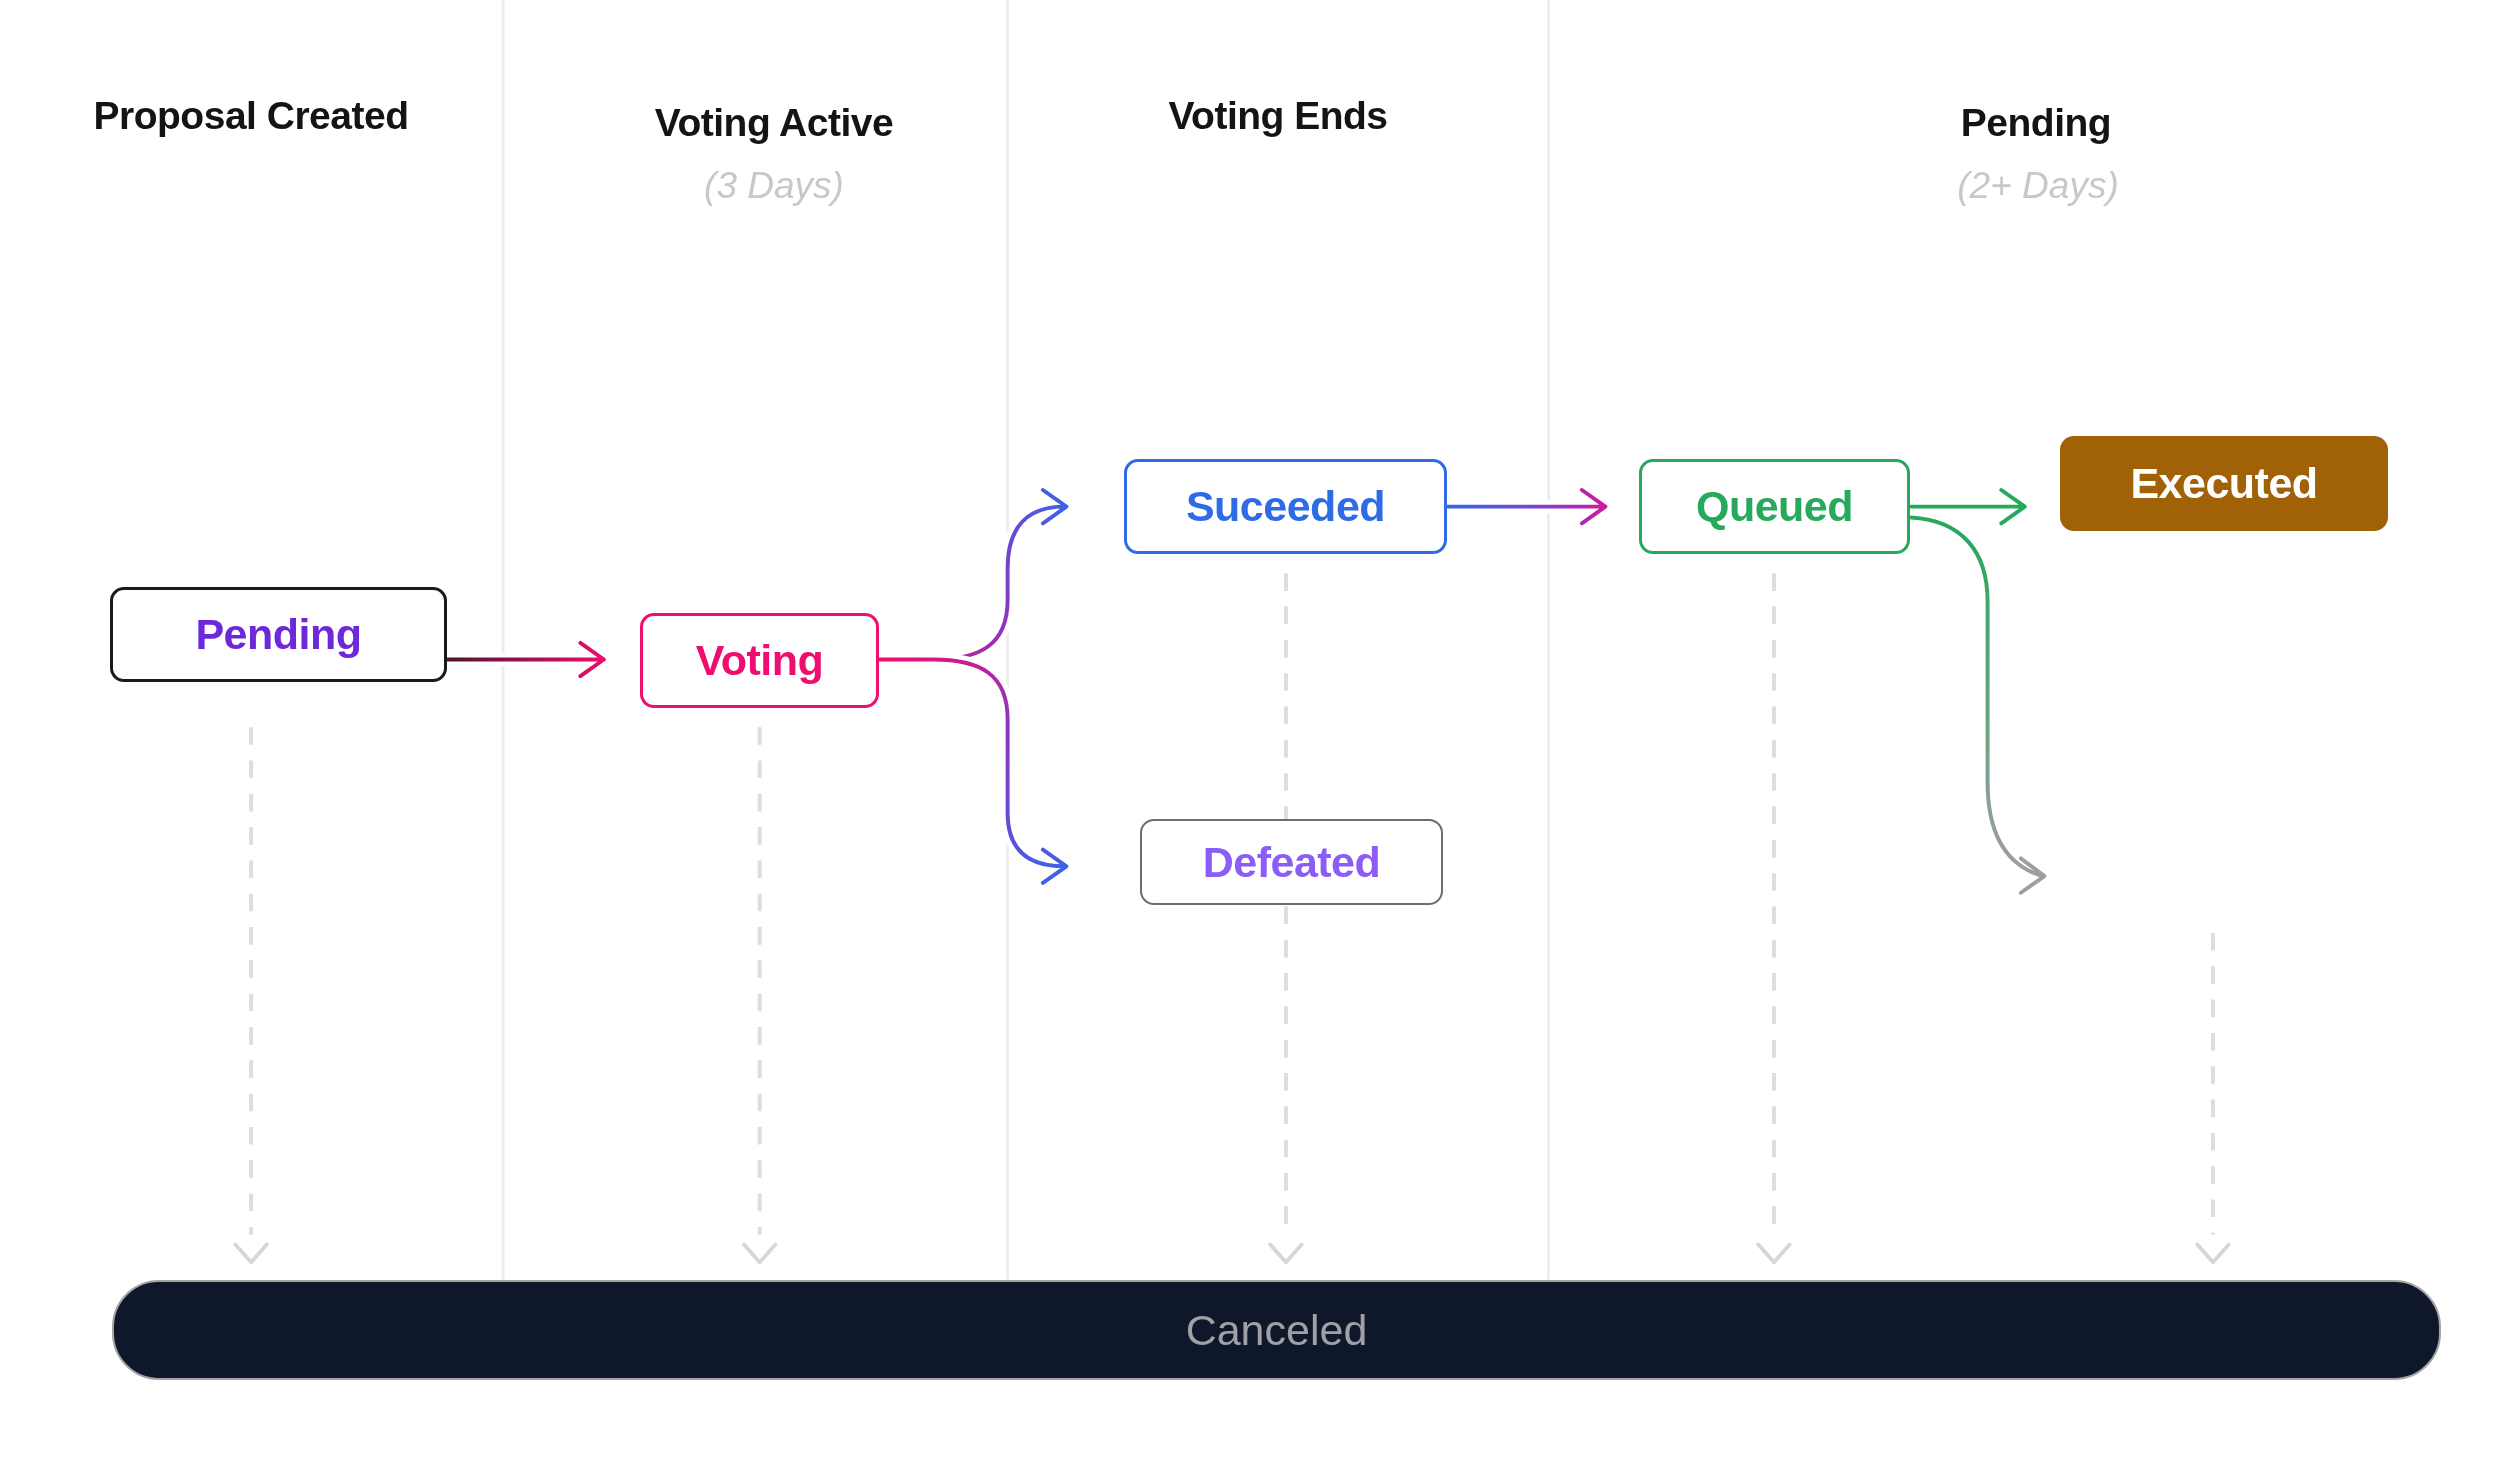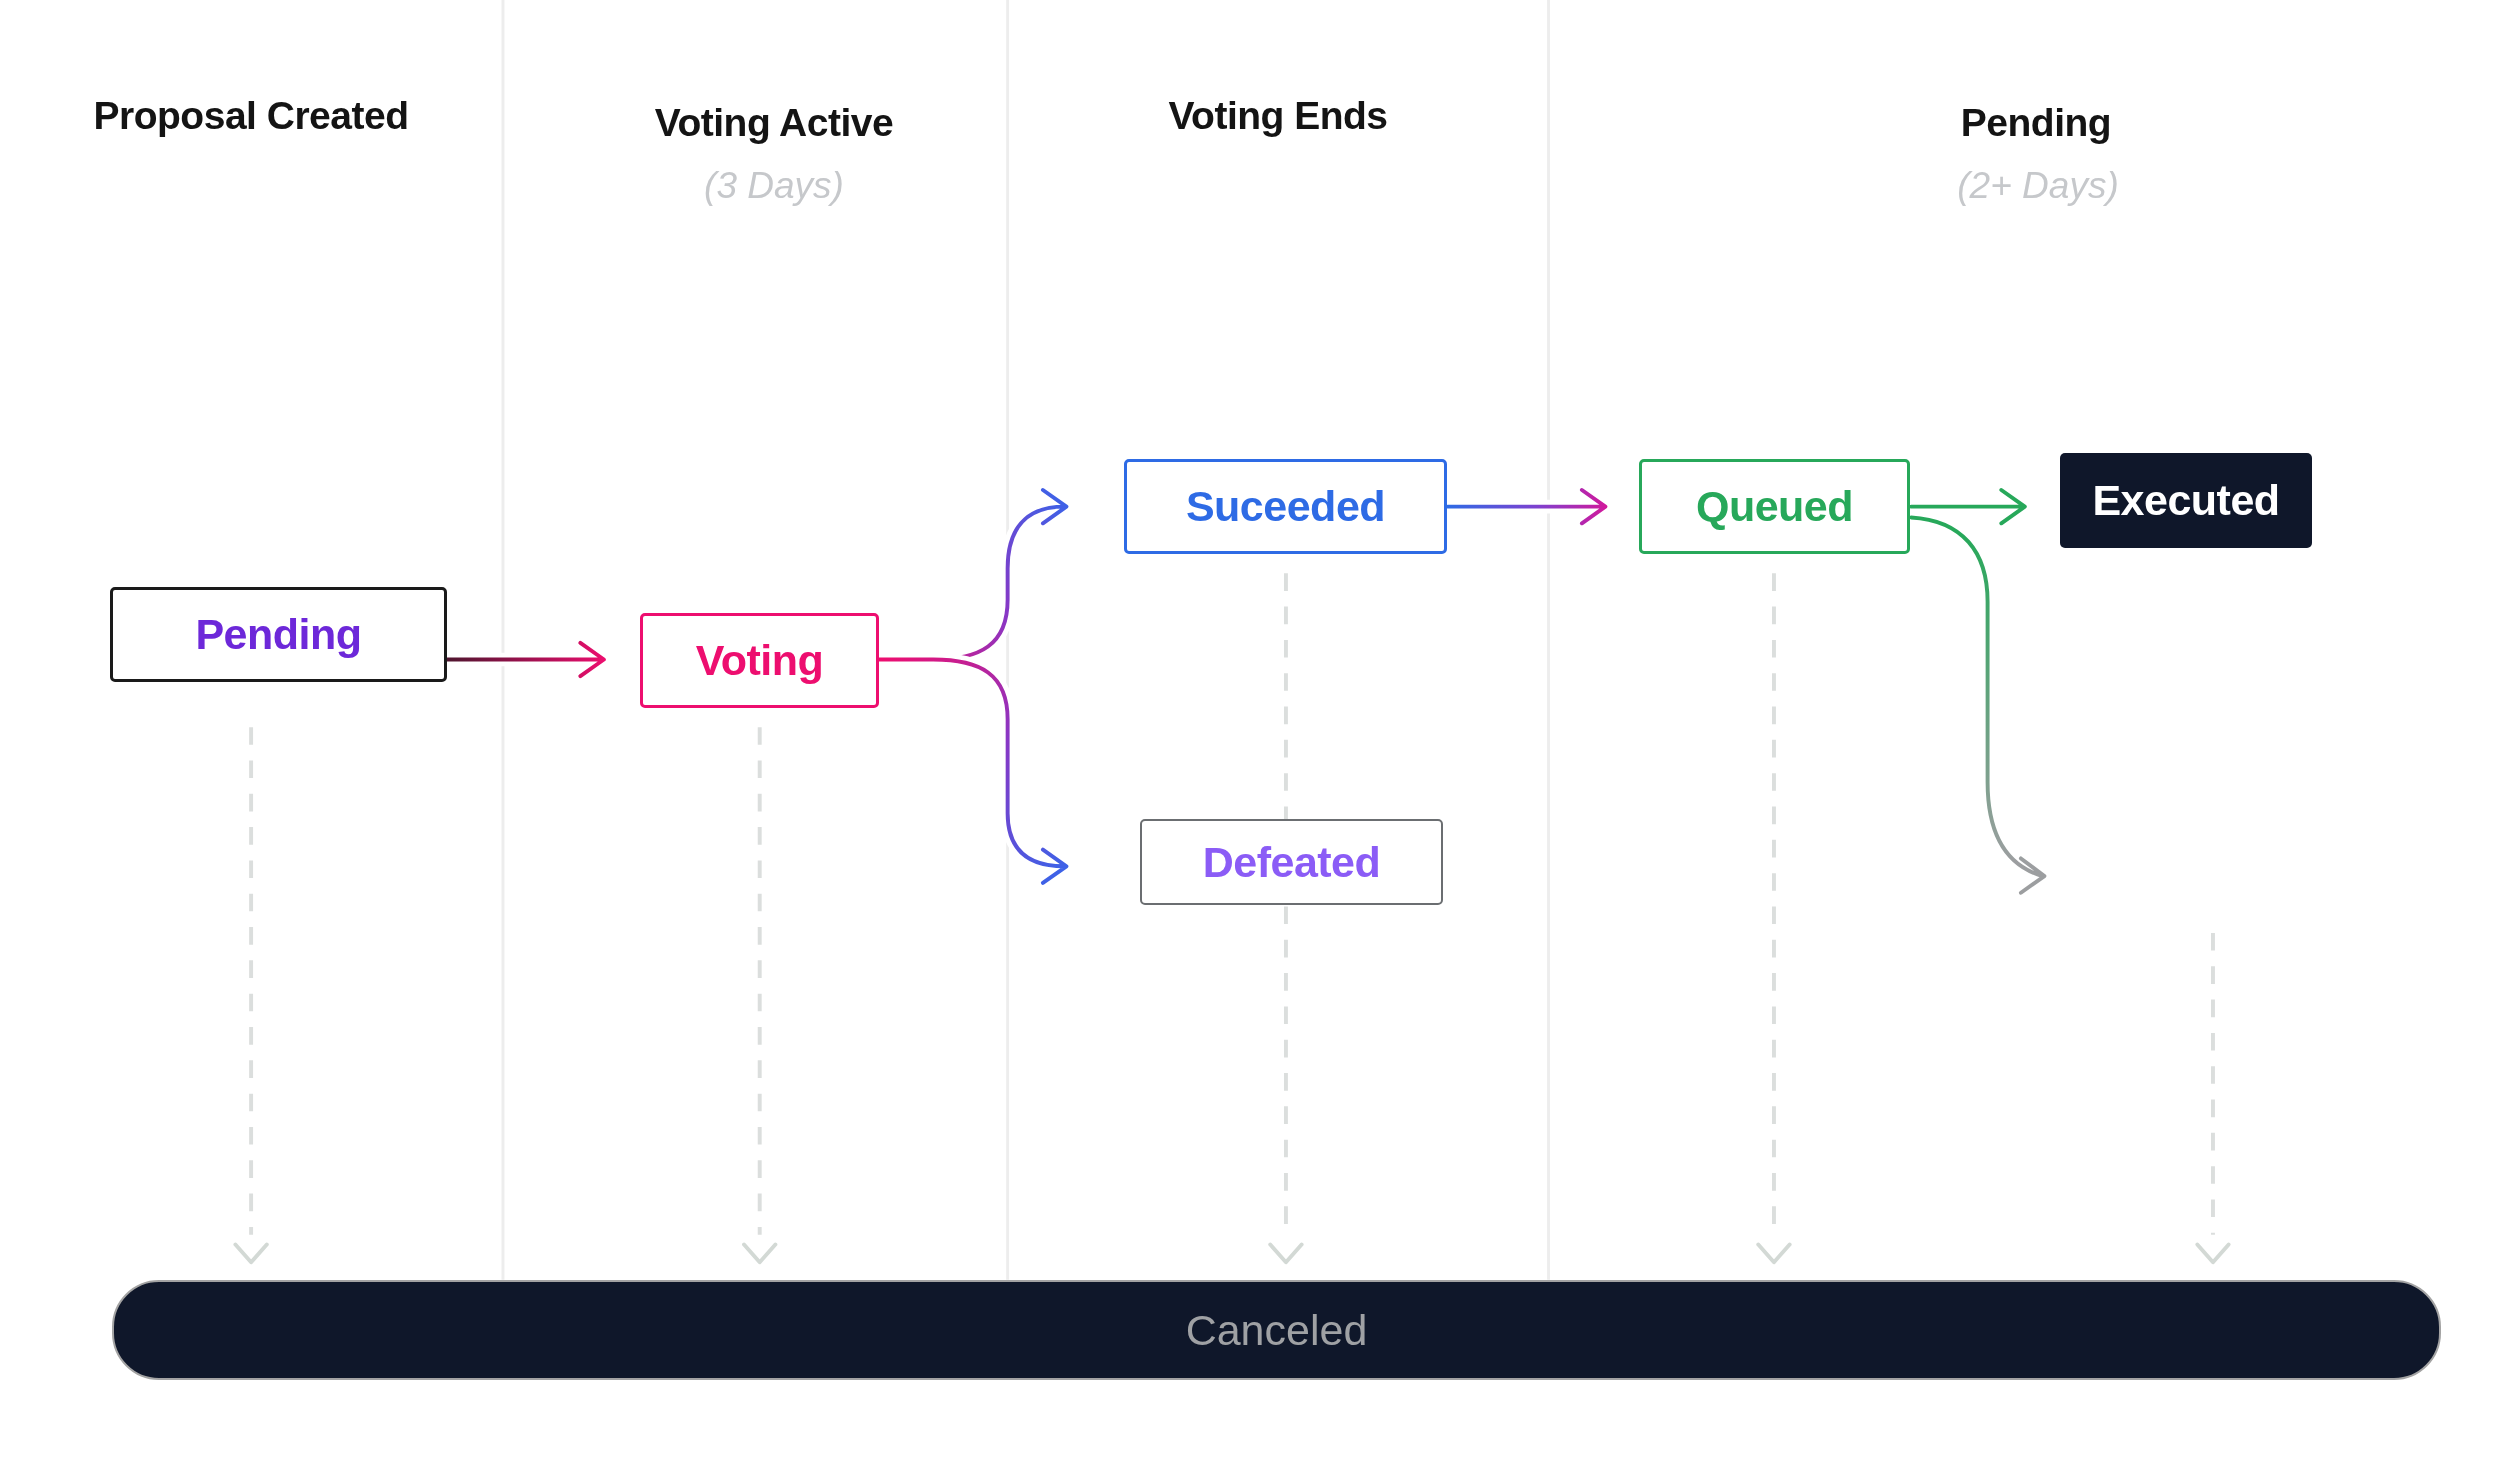--- a/index.html
+++ b/index.html
@@ -21,29 +21,29 @@
   }
   .col-sub{
     position:absolute;transform:translate(-50%,-50%);
     font-size:37px;font-style:italic;color:#c6c8cb;
     white-space:nowrap;
   }
 
   
   .node{
     position:absolute;display:flex;align-items:center;justify-content:center;
-    background:#ffffff;border-radius:5px;box-sizing:border-box;
+    background:#ffffff;border-radius:14px;box-sizing:border-box;
     font-size:43px;font-weight:600;white-space:nowrap;letter-spacing:-0.5px;
   }
   .node.pending {left:110px; top:587px; width:337px; height:95px; border:3.9px solid #1a1a1a; color:#6d28d9;}
   .node.active  {left:640px; top:613px; width:239px; height:95px; border:3.9px solid #ed0e6f; color:#ed0e6f;}
   .node.suceeded{left:1124px;top:459px; width:323px; height:95px; border:3.9px solid #2e6be5; color:#2e6be5;}
   .node.defeated{left:1140px;top:819px; width:303px; height:86px; border:2.9px solid #6b6e71; color:#8b5cf6;}
   .node.queued  {left:1639px;top:459px; width:271px; height:95px; border:3.9px solid #27a85a; color:#27a85a;}
-  .node.executed{left:2060px;top:453px; width:252px; height:95px; background:#0f172a; border:none; color:#ffffff;}
+  .node.executed{left:2060px;top:436px; width:328px; height:95px; background:#a16207; border:none; color:#ffffff;}
   .node.expired {left:2078px;top:819px; width:270px; height:94px; border:2.9px solid #6b6e71; color:#5a5d61;}
 
   .cancel-bar{
     position:absolute;left:112px;top:1280px;width:2329px;height:100px;
     border:2.9px solid #a3a3a3;border-radius:47px;box-sizing:border-box;
     display:flex;align-items:center;justify-content:center;
     font-size:43px;font-weight:400;color:#9fa1a4;background:#0f172a;
   }
 </style>
 </head>

